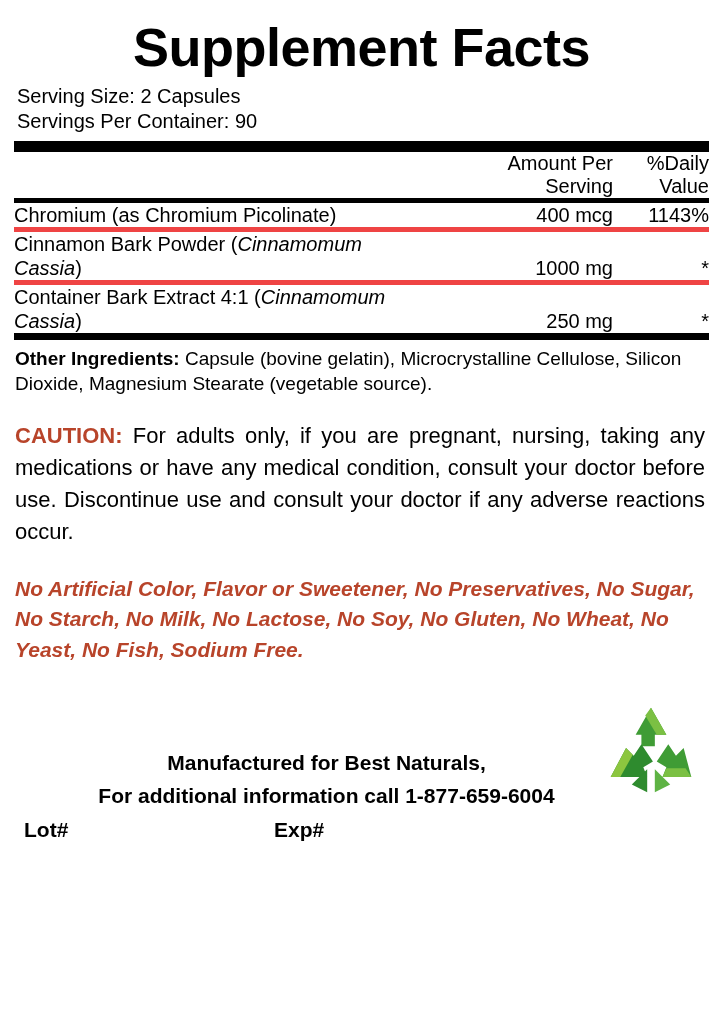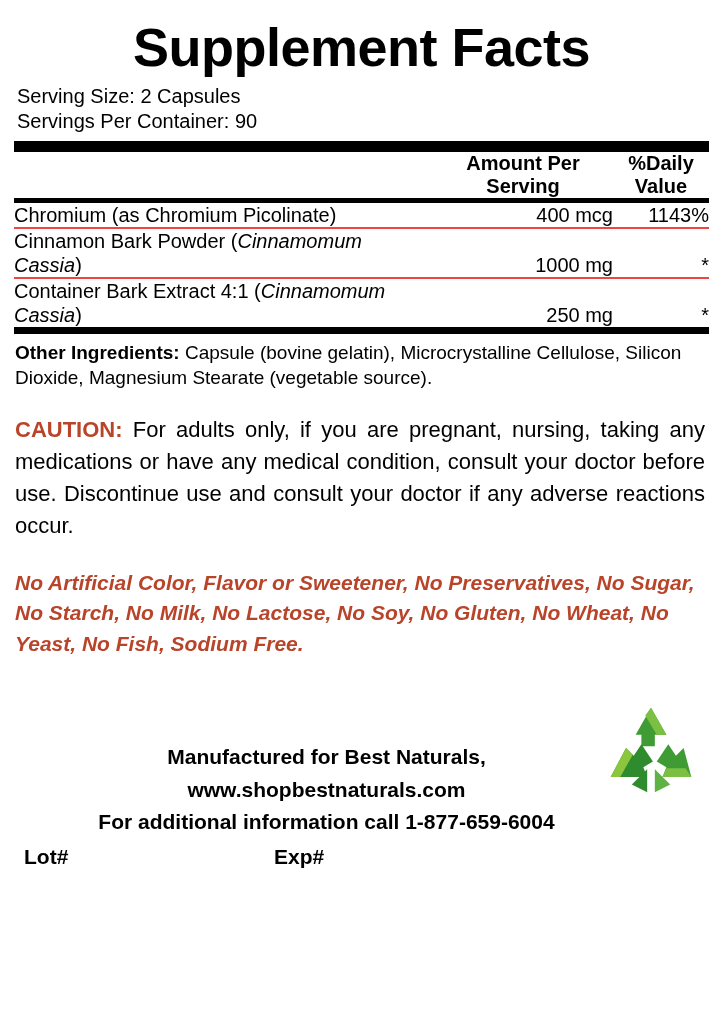--- a/index.html
+++ b/index.html
@@ -53,22 +53,22 @@
   table.facts {
     width: 100%;
     border-collapse: collapse;
     font-size: 20px;
   }
   table.facts td, table.facts th {
     padding: 0;
     vertical-align: bottom;
   }
   .hdr-cell {
-    text-align: center;
-    font-weight: bold;
+    text-align: right;
+    font-weight: normal;
     line-height: 1.15;
     padding: 4px 0 4px 0;
   }
   .hdr-amount { width: 180px; padding-right: 8px; }
   .hdr-dv { width: 96px; }
   .row-name {
     text-align: left;
     padding: 7px 0 7px 3px;
     line-height: 1.2;
   }
@@ -76,21 +76,21 @@
     text-align: right;
     padding: 7px 8px 7px 0;
     white-space: nowrap;
   }
   .row-dv {
     text-align: right;
     padding: 7px 22px 7px 0;
     white-space: nowrap;
   }
   .italic { font-style: italic; }
-  .rowline td { border-top: 2px solid #ef4444; }
+  .rowline td { border-top: 5px solid #ef4444; }
   .footnote {
     font-size: 20px;
     padding: 6px 0 6px 3px;
   }
   .other-ing {
     font-size: 19px;
     line-height: 1.3;
     margin-top: 7px;
     margin-left: 1px;
   }
@@ -202,21 +202,20 @@
   </div>
 
   <div class="caution">
     <span class="kw">CAUTION:</span><span> For adults only, if you are pregnant, nursing, taking any medications or have any medical condition, consult your doctor before use. Discontinue use and consult your doctor if any adverse reactions occur.</span>
   </div>
 
   <div class="freeclaims">No Artificial Color, Flavor or Sweetener, No Preservatives, No Sugar, No Starch, No Milk, No Lactose, No Soy, No Gluten, No Wheat, No Yeast, No Fish, Sodium Free.</div>
 
   <div class="mfg">
     <div>Manufactured for Best Naturals,</div>
-    <div>www.shopbestnaturals.com</div>
     <div>For additional information call 1-877-659-6004</div>
   </div>
 
   <div class="lotrow">
     <div class="lot">Lot#</div>
     <div>Exp#</div>
   </div>
 
   <svg class="recycle" viewBox="0 0 100 100" aria-hidden="true">
     <g>

